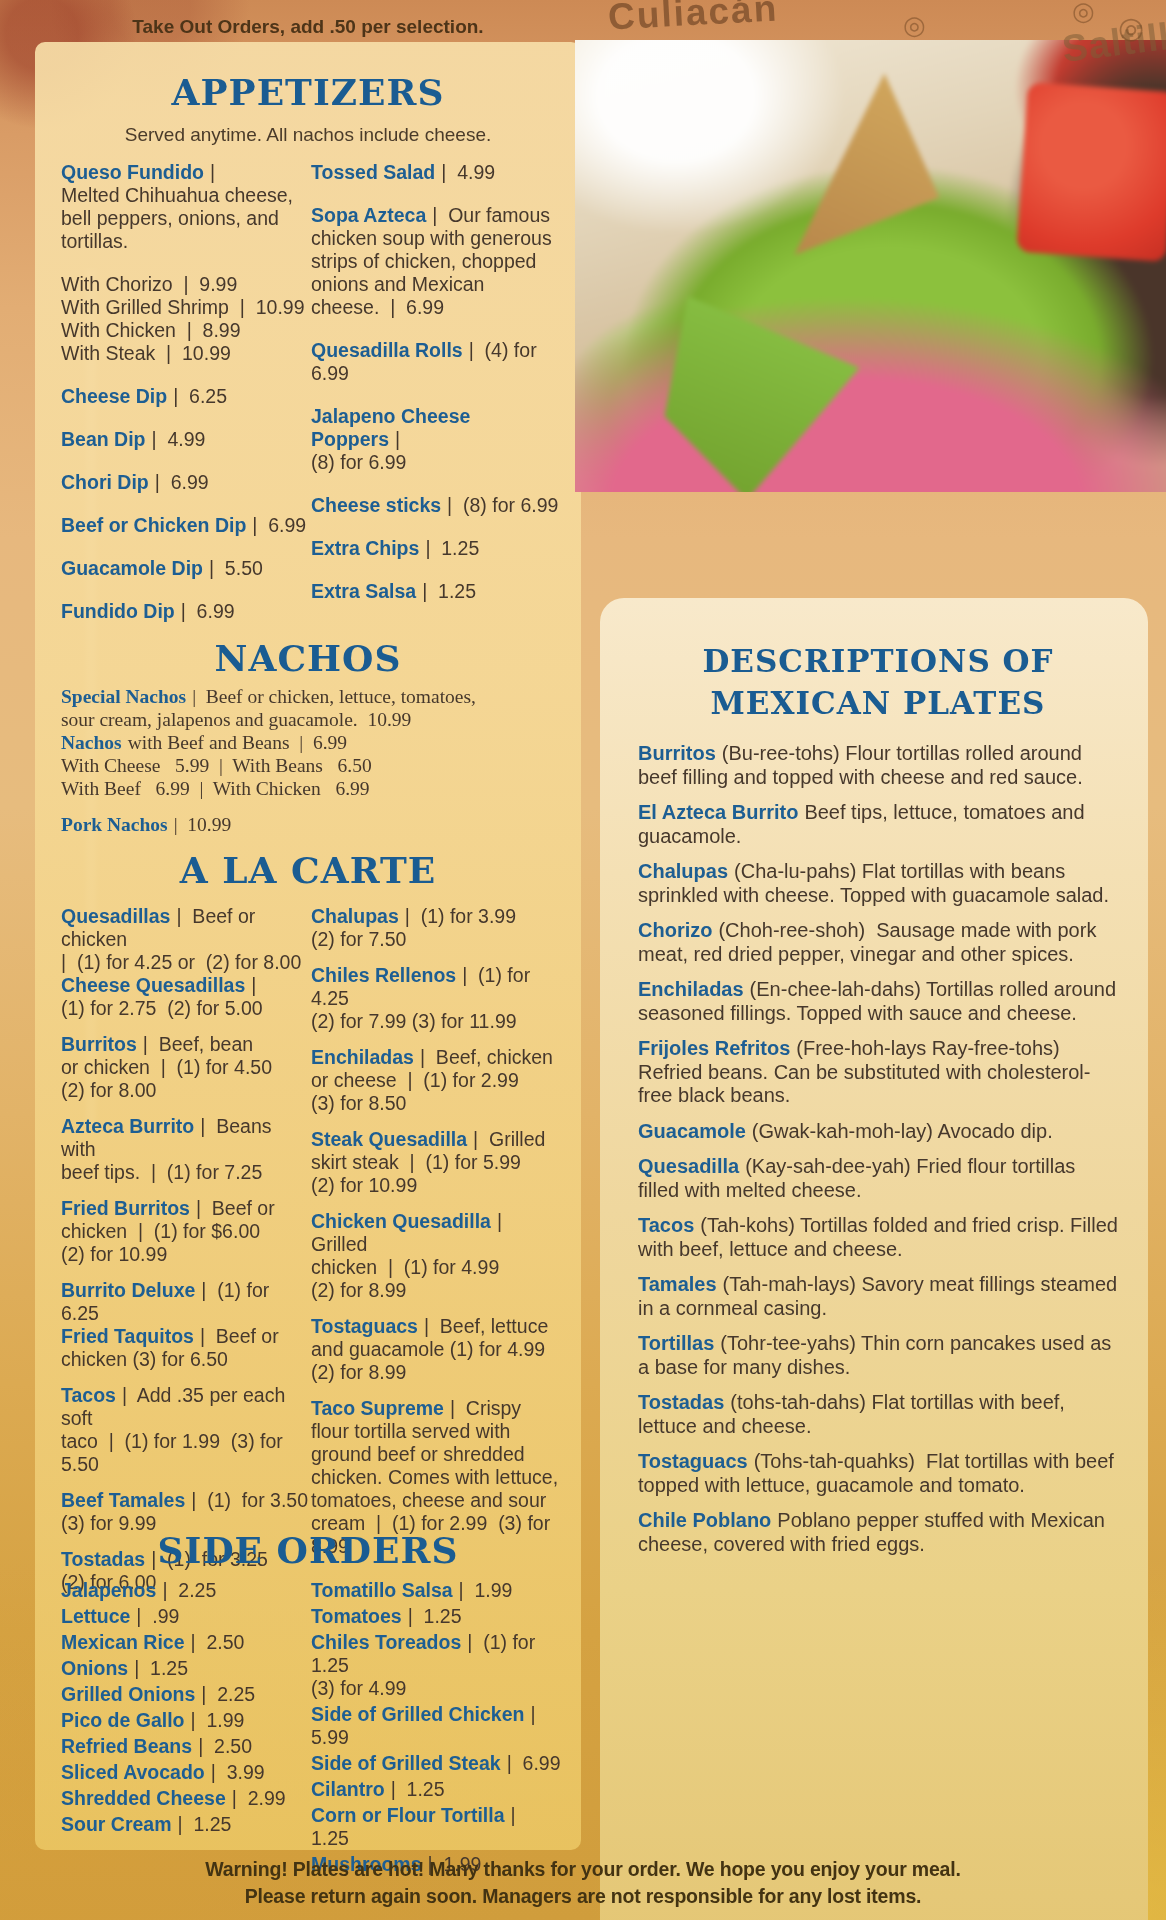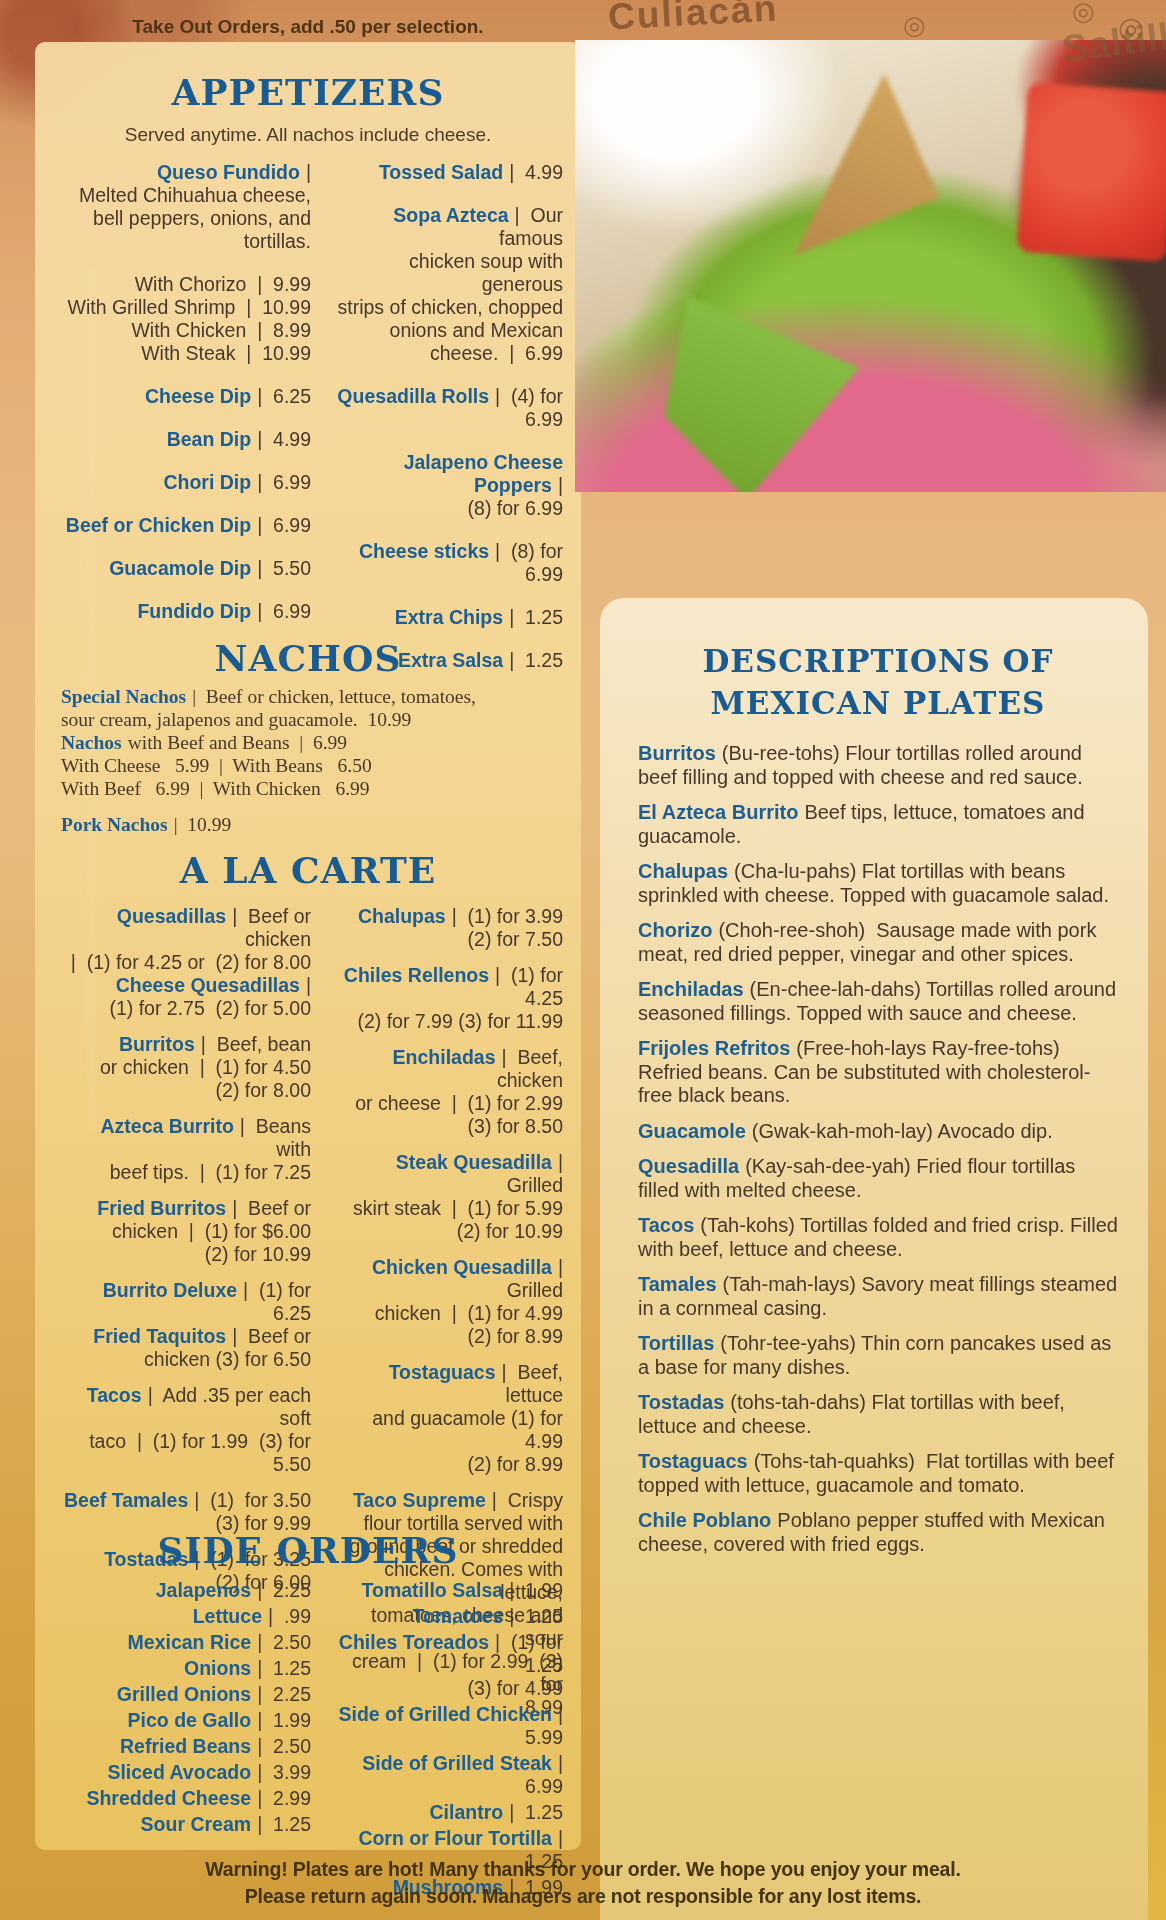--- a/index.html
+++ b/index.html
@@ -22,21 +22,21 @@
   .takeout{position:absolute;left:35px;top:16px;width:546px;text-align:center;
     font-size:19px;font-weight:bold;color:#4d3418;z-index:3;}
   
   .left-panel{position:absolute;left:35px;top:42px;width:546px;height:1808px;border-radius:10px;z-index:1;
     background:linear-gradient(180deg, rgba(247,222,168,.92) 0%, rgba(246,218,152,.88) 35%, rgba(242,210,128,.84) 70%, rgba(238,203,104,.80) 100%);}
   .sec{position:absolute;left:0;right:0;}
   .sec-app{top:30px;} .sec-nachos{top:596px;} .sec-ala{top:808px;} .sec-side{top:1488px;}
   h2.heading{margin:0;text-align:center;font-family:"DejaVu Serif",serif;font-weight:bold;
     font-size:36px;line-height:41px;color:#1a5c92;letter-spacing:1px;}
   .subtitle{text-align:center;font-size:19px;line-height:24px;color:#4a3b2a;margin-top:10px;}
-  .cols{display:flex;gap:26px;padding:14px 18px 0 26px;text-align:right;}
+  .cols{display:flex;padding:14px 18px 0 26px;}
   .c1{flex:none;width:250px;} .c2{flex:1;min-width:0;}
   .fullcol{padding:6px 3px 0 26px;font-family:Liberation Serif, serif;}
   .mi{margin:0 0 13px;font-size:19.5px;line-height:23px;color:#46382c;}
   .mi .tx{white-space:pre-wrap;}
   .nm{font-weight:bold;color:#1d5e93;margin-right:6px;}
   .nm:empty{display:none;margin:0;}
   .tight{margin-top:-13px;}
   .sec-app .mi{margin-bottom:20px;}
   .sec-side .mi{margin-bottom:3px;}
   .sec-side .cols{padding-top:8px;}

